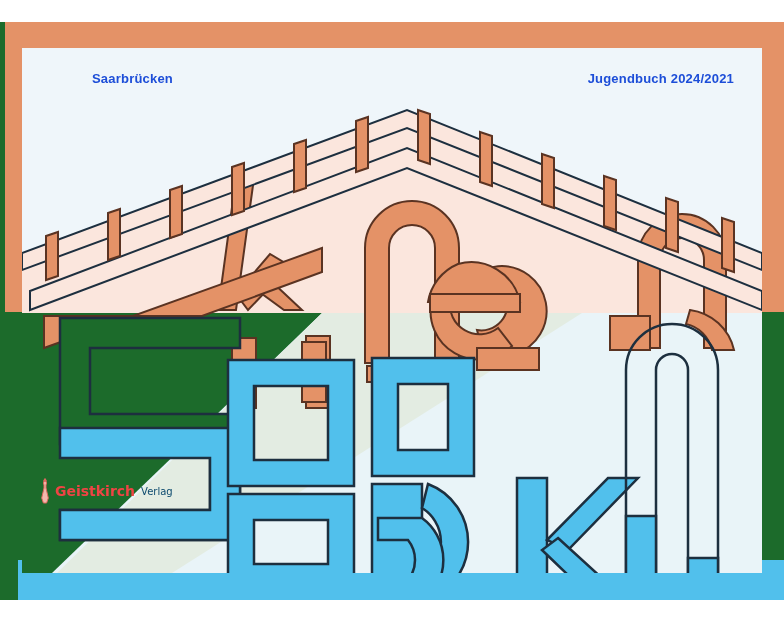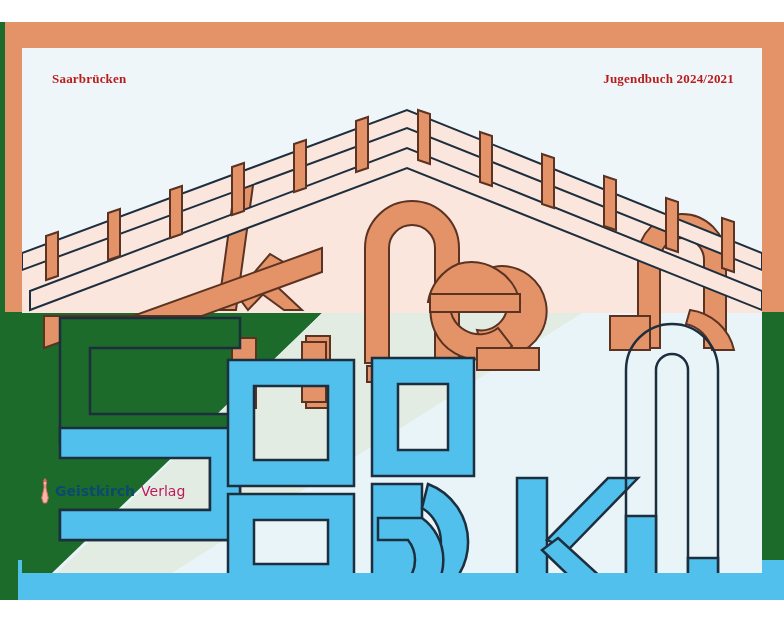--- a/index.html
+++ b/index.html
@@ -15,31 +15,31 @@
   #band-blue-bottom{left:18px;top:560px;width:766px;height:40px;background:#51c0ec;}
   #white-bottom{left:0;top:600px;width:784px;height:27px;background:#ffffff;}
   #white-top{left:0;top:0;width:784px;height:22px;background:#ffffff;}
 
   
   #panel{position:absolute;left:22px;top:48px;width:740px;height:525px;
          overflow:hidden;background:#eff6fa;}
   #panel svg{display:block;}
 
   
-  .hdr{position:absolute;color:#b91c1c;font-weight:bold;font-size:13px;
-       letter-spacing:.2px;font-family:Liberation Serif, serif;}
+  .hdr{position:absolute;color:#1d4ed8;font-weight:bold;font-size:13px;
+       letter-spacing:.2px;font-family:Liberation Sans, sans-serif;margin-left:40px;}
   #city-label{left:52px;top:71px;}
   #edition-label{right:50px;top:71px;}
 
   
   #logo{position:absolute;left:40px;top:478px;display:flex;align-items:center;gap:5px;}
   #logo .mark{width:10px;height:26px;position:relative;}
-  #logo .name{font-size:14px;font-weight:bold;color:#0c4a6e;
+  #logo .name{font-size:14px;font-weight:bold;color:#ef4444;
               font-family:"DejaVu Sans", sans-serif;}
-  #logo .sub{font-size:14px;color:#be185d;font-family:"DejaVu Sans", sans-serif;margin-left:1px;}
+  #logo .sub{font-size:10px;color:#0c4a6e;font-family:"DejaVu Sans", sans-serif;margin-left:1px;}
 </style>
 </head>
 <body>
 
 <div id="stage">
 
   <div class="band" id="white-top"></div>
   <div class="band" id="band-orange"></div>
   <div class="band" id="edge-green-left"></div>
   <div class="band" id="band-green"></div>

